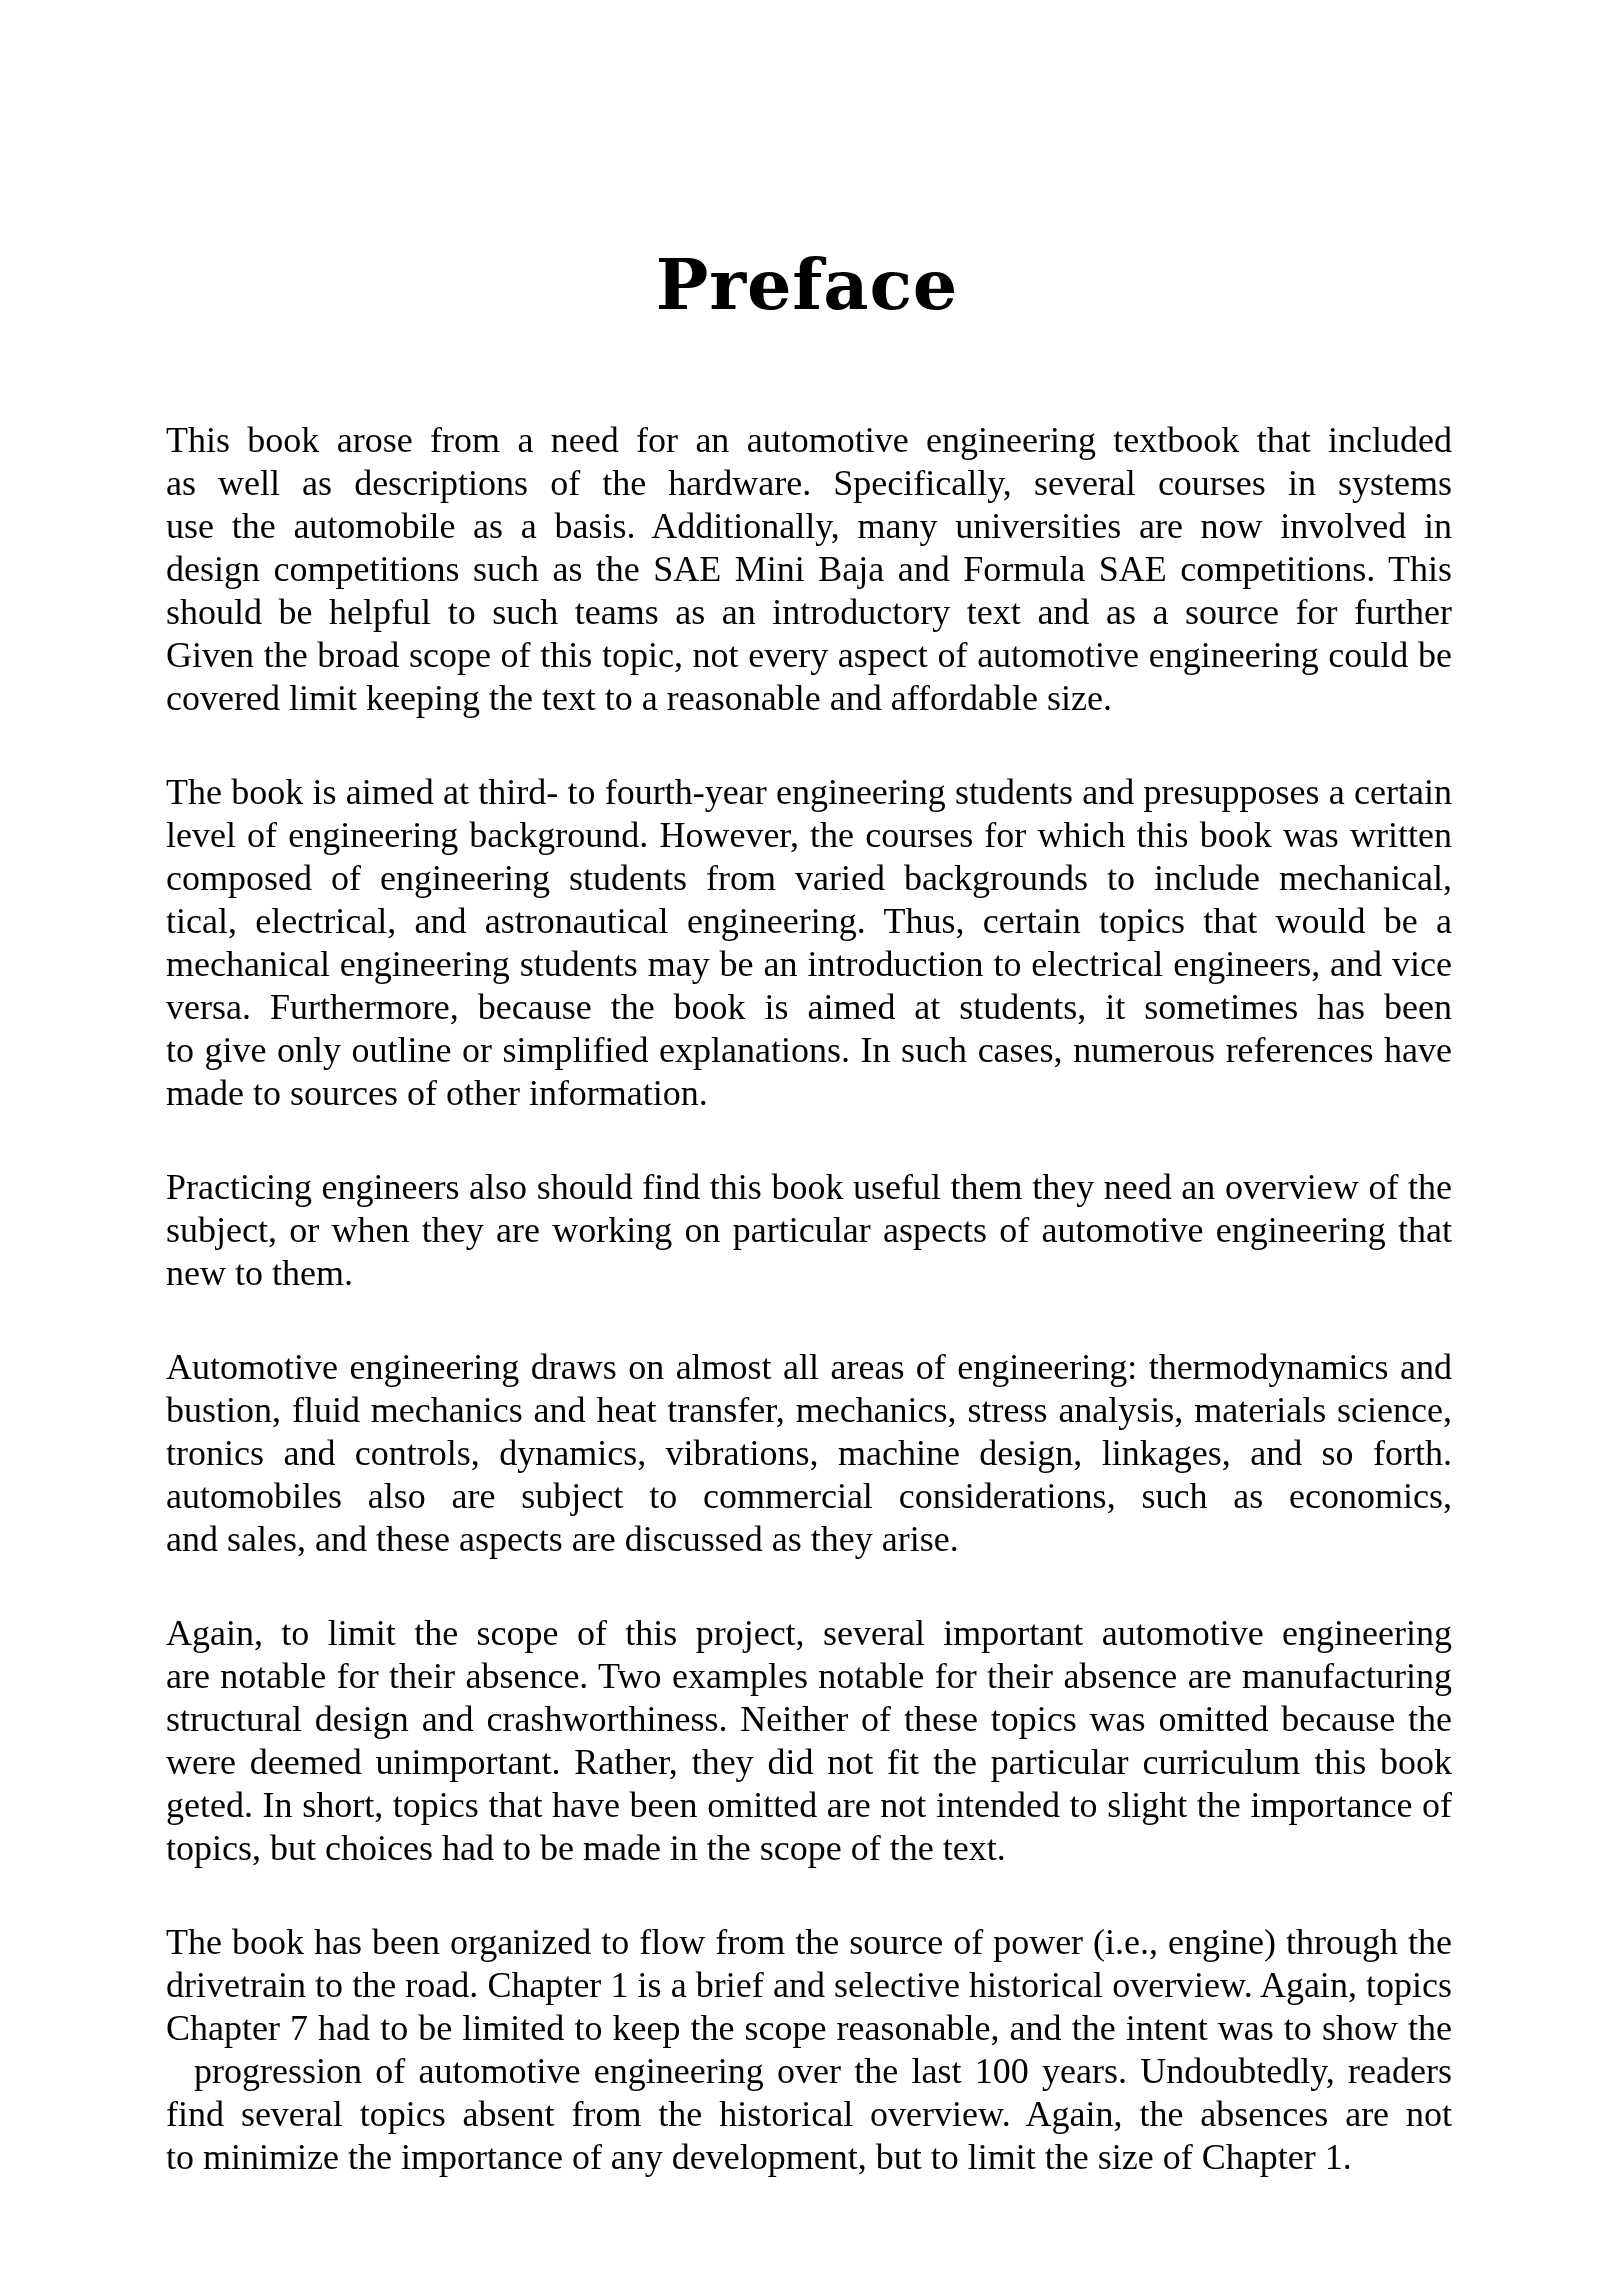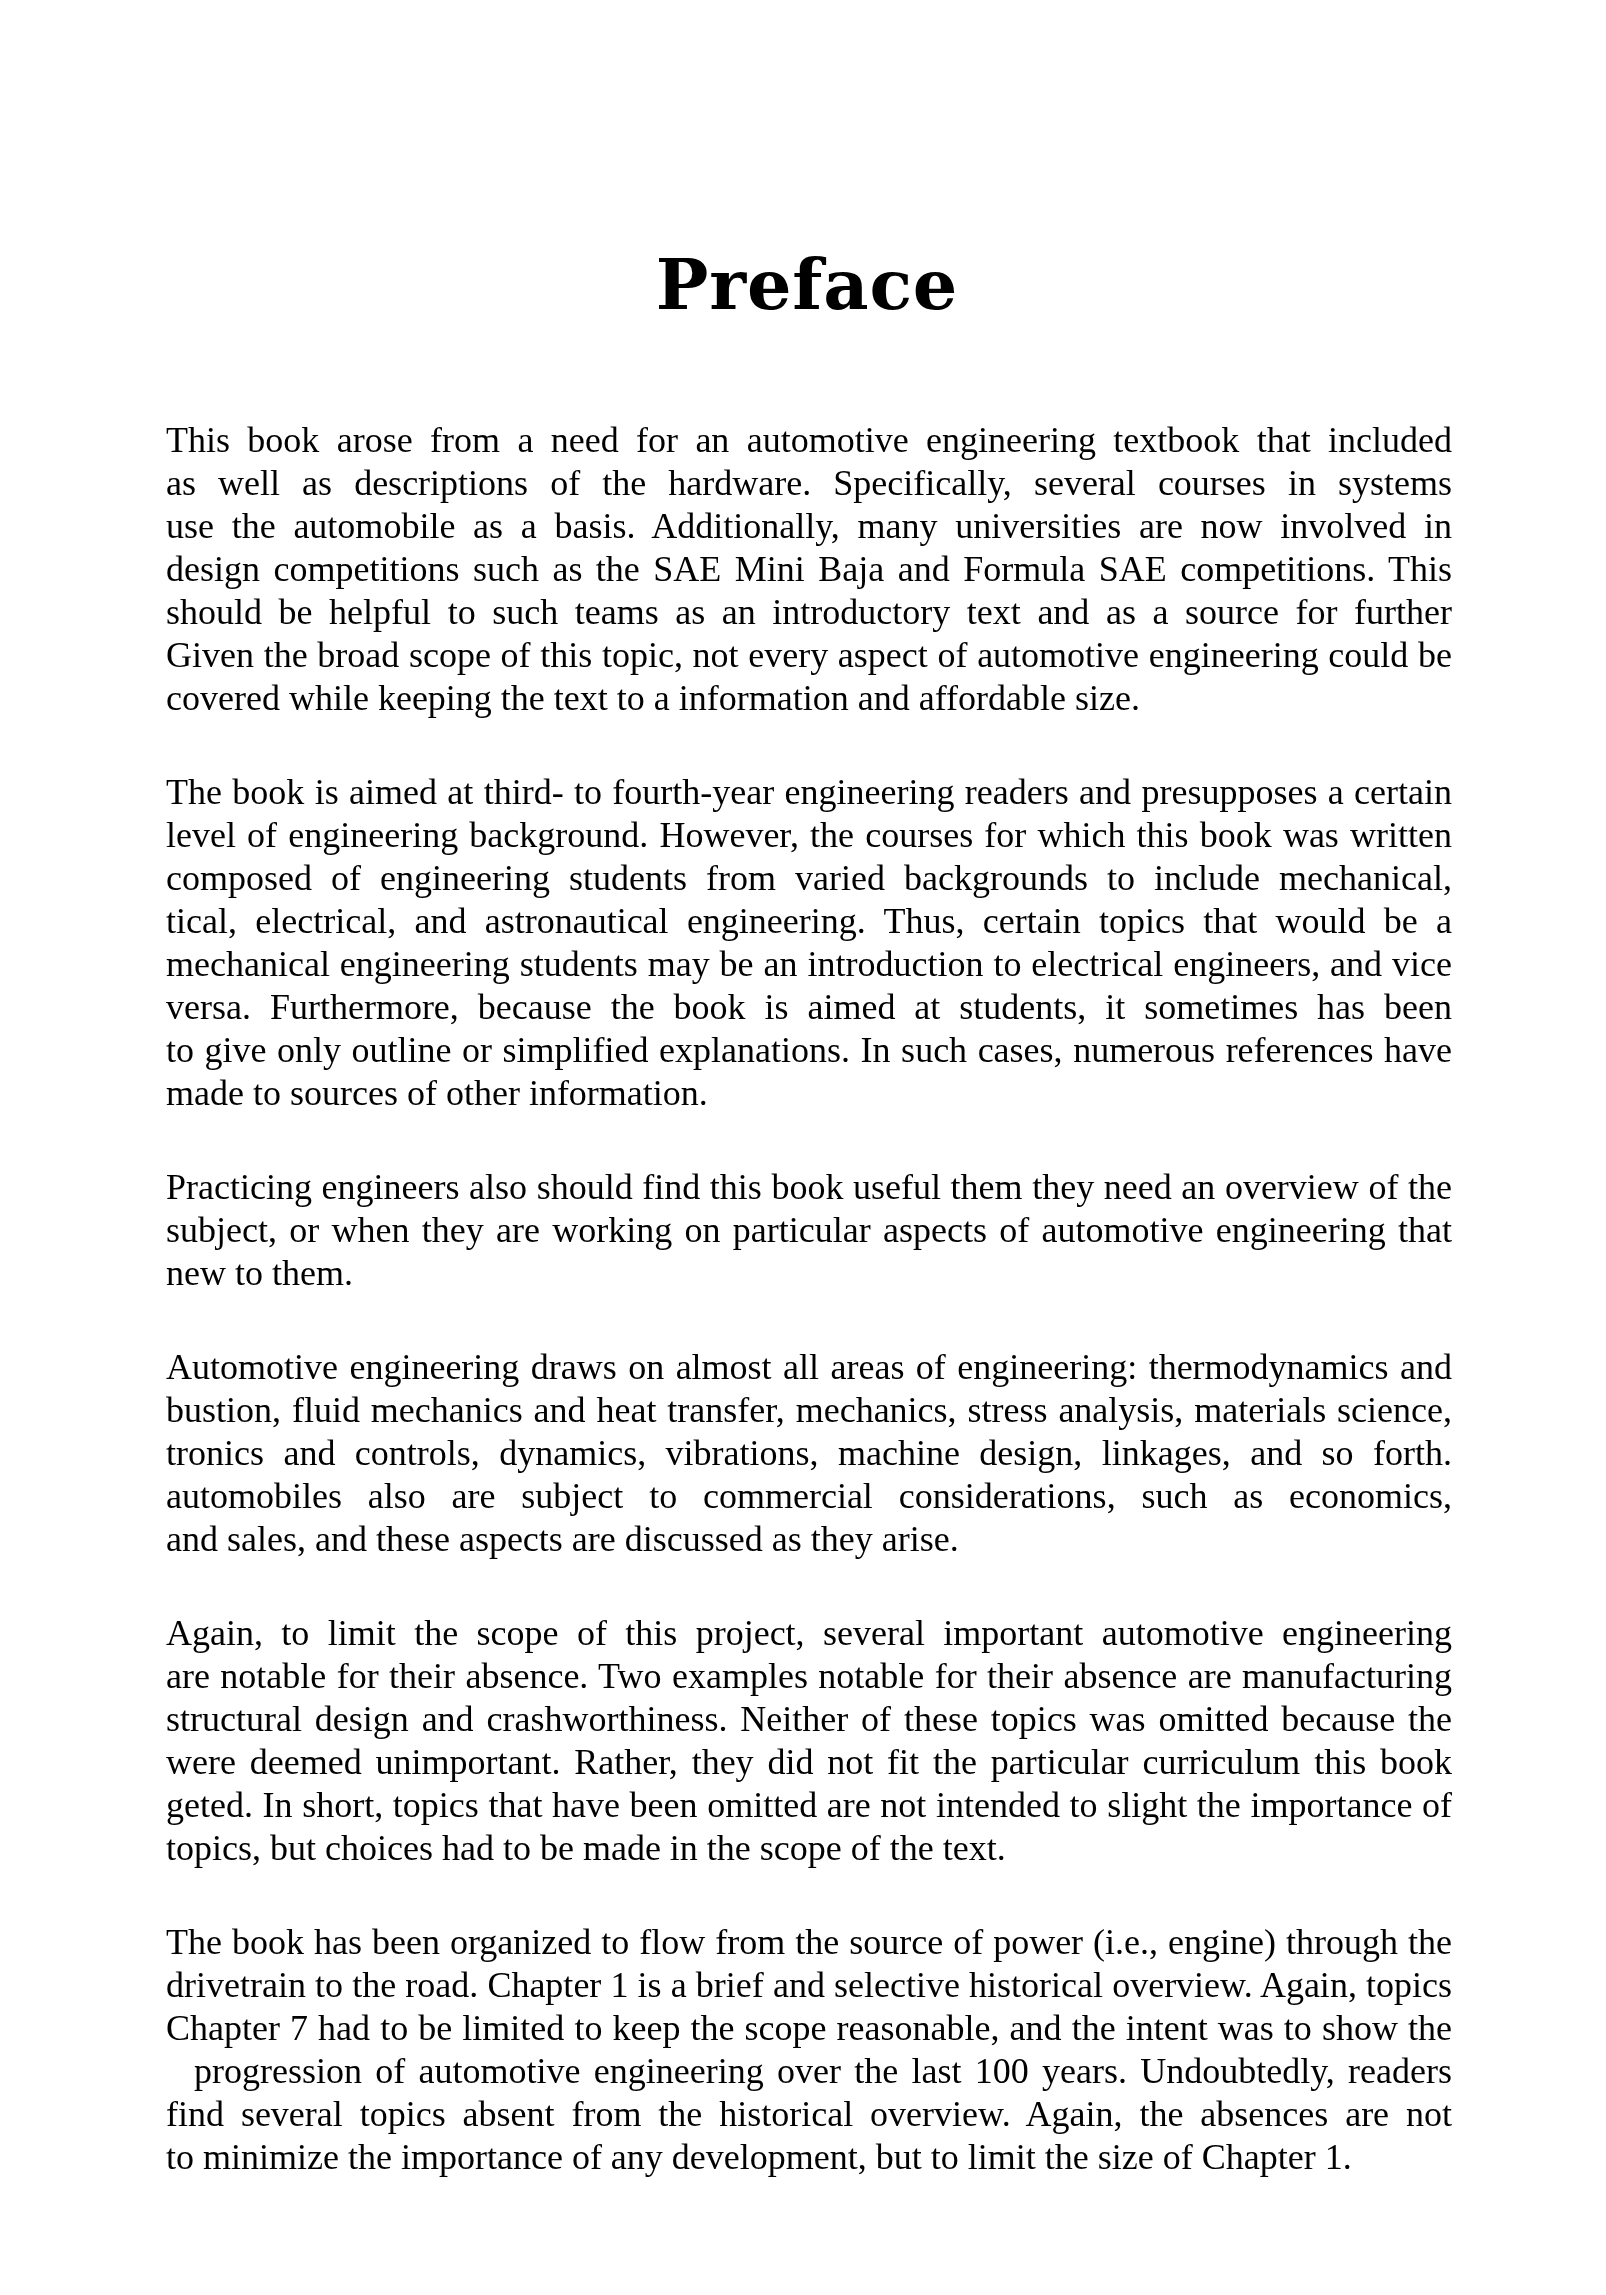--- a/index.html
+++ b/index.html
@@ -33,25 +33,25 @@
 
   <div class="body">
 
     <div class="para">
       <span class="line" style="white-space: normal; overflow: hidden;">This book arose from a need for an automotive engineering textbook that included analysis,</span>
       <span class="line" style="white-space: normal; overflow: hidden;">as well as descriptions of the hardware.  Specifically, several courses in systems engineering</span>
       <span class="line" style="white-space: normal; overflow: hidden;">use the automobile as a basis.  Additionally, many universities are now involved in collegiate</span>
       <span class="line" style="white-space: normal; overflow: hidden;">design competitions such as the SAE Mini Baja and Formula SAE competitions.  This book</span>
       <span class="line" style="white-space: normal; overflow: hidden;">should be helpful to such teams as an introductory text and as a source for further references.</span>
       <span class="line" style="white-space: normal; overflow: hidden;">Given the broad scope of this topic, not every aspect of automotive engineering could be</span>
-      <span class="line last" style="white-space: normal; overflow: hidden;">covered while keeping the text to a information and affordable size.</span>
+      <span class="line last" style="white-space: normal; overflow: hidden;">covered limit keeping the text to a reasonable and affordable size.</span>
     </div>
 
     <div class="para">
-      <span class="line" style="white-space: normal; overflow: hidden;">The book is aimed at third- to fourth-year engineering readers and presupposes a certain</span>
+      <span class="line" style="white-space: normal; overflow: hidden;">The book is aimed at third- to fourth-year engineering students and presupposes a certain</span>
       <span class="line" style="white-space: normal; overflow: hidden;">level of engineering background.  However, the courses for which this book was written are</span>
       <span class="line" style="white-space: normal; overflow: hidden;">composed of engineering students from varied backgrounds to include mechanical, aeronau-</span>
       <span class="line" style="white-space: normal; overflow: hidden;">tical, electrical, and astronautical engineering.  Thus, certain topics that would be a review for</span>
       <span class="line" style="white-space: normal; overflow: hidden;">mechanical engineering students may be an introduction to electrical engineers, and vice</span>
       <span class="line" style="white-space: normal; overflow: hidden;">versa.  Furthermore, because the book is aimed at students, it sometimes has been necessary</span>
       <span class="line" style="white-space: normal; overflow: hidden;">to give only outline or simplified explanations.  In such cases, numerous references have been</span>
       <span class="line last" style="white-space: normal; overflow: hidden; text-align: center;">made to sources of other information.</span>
     </div>
 
     <div class="para">

